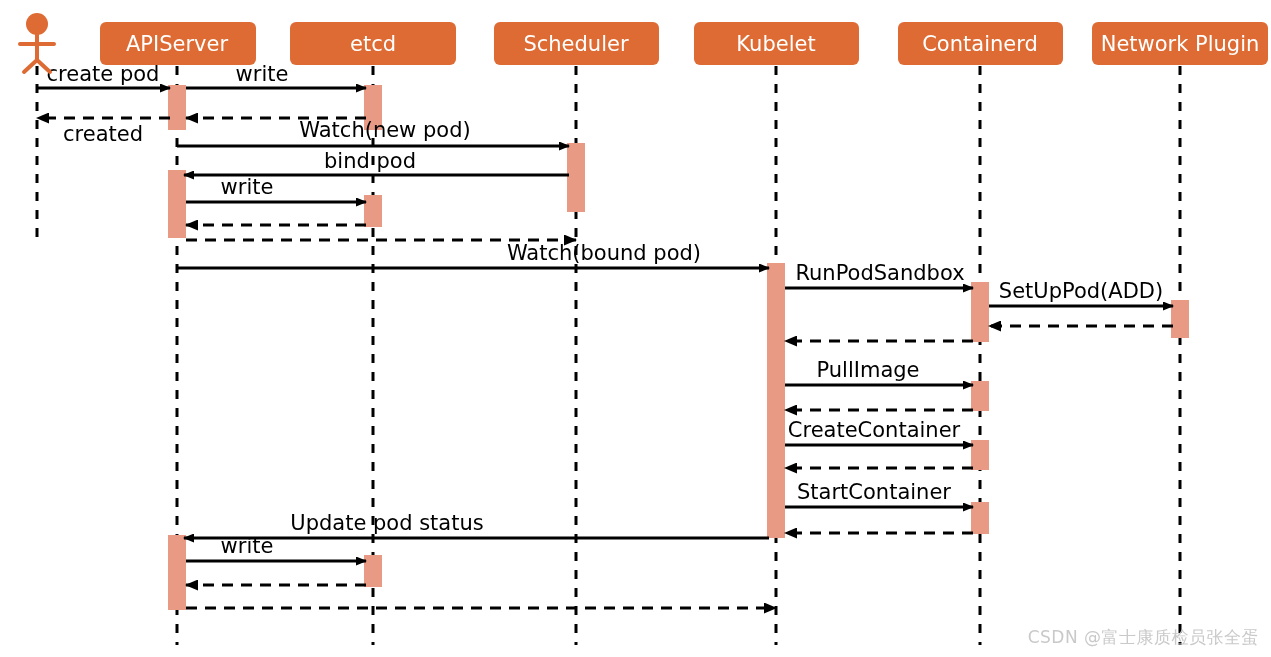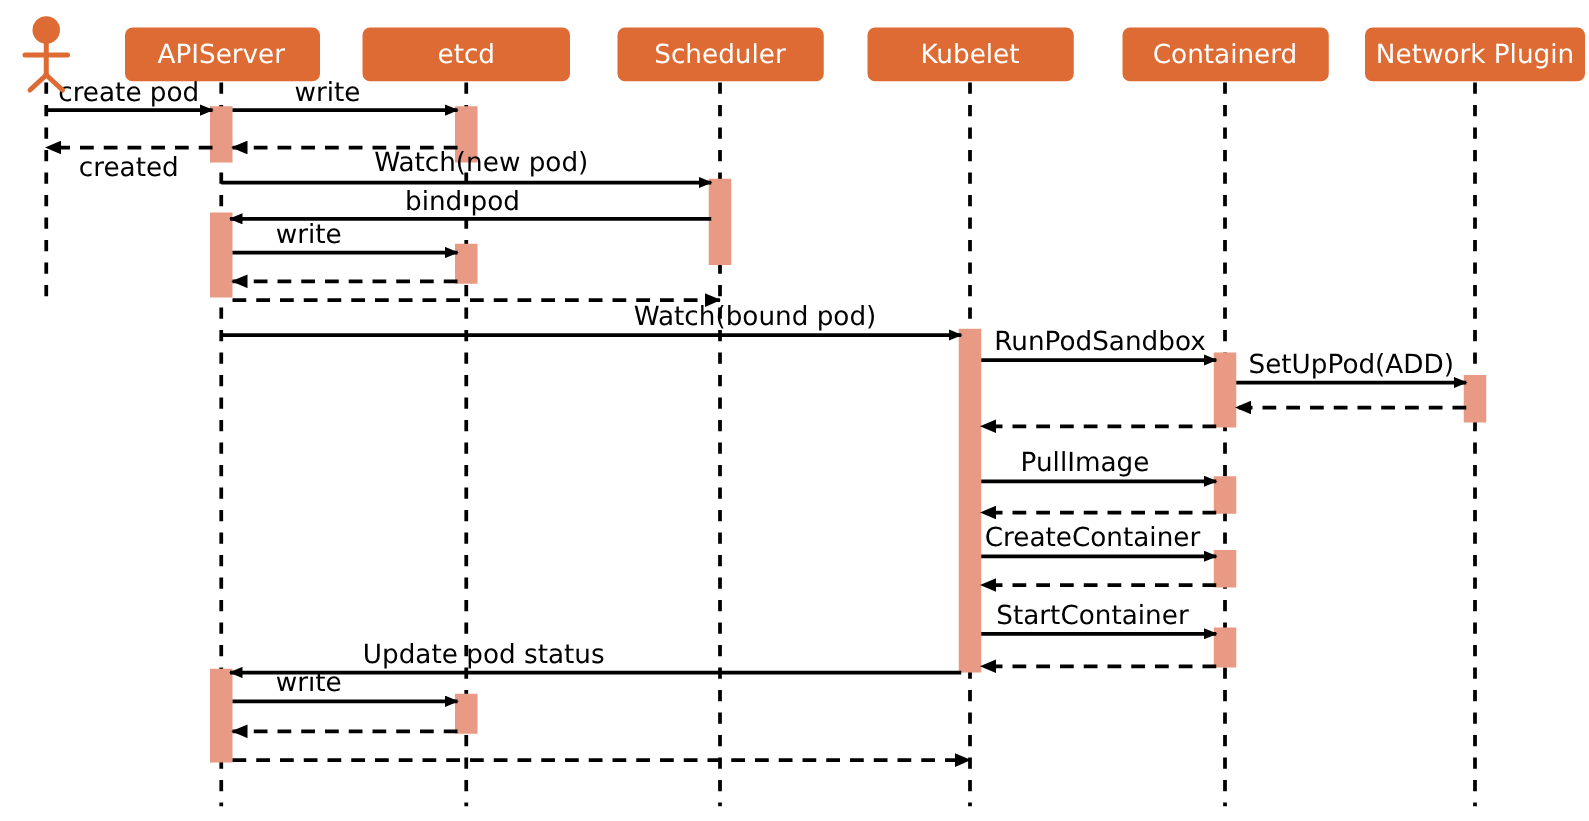--- a/index.html
+++ b/index.html
@@ -186,13 +186,14 @@
       </g>
     <g id="actor-layer">
         <circle cx="37" cy="24" r="11" class="actor-head"></circle>
         <line x1="37" y1="35" x2="37" y2="60" class="actor-stroke"></line>
         <line x1="20" y1="44" x2="54" y2="44" class="actor-stroke"></line>
         <line x1="37" y1="60" x2="24" y2="72" class="actor-stroke"></line>
         <line x1="37" y1="60" x2="50" y2="72" class="actor-stroke"></line>
       </g>
   </svg>
 
+  <div class="watermark">CSDN @富士康质检员张全蛋</div>
 </div>
 
 </body></html>

